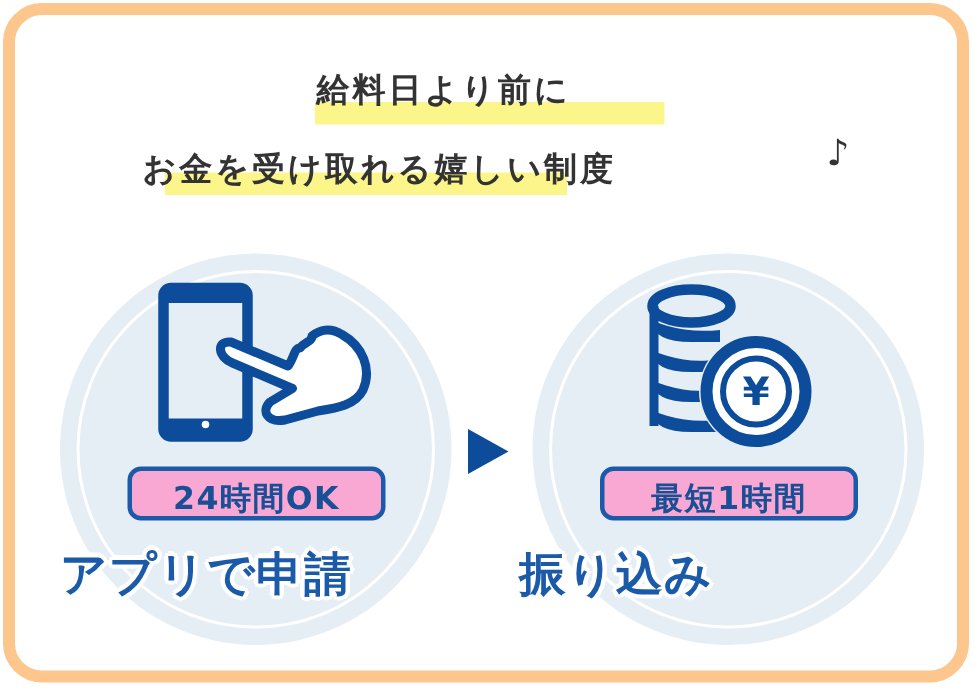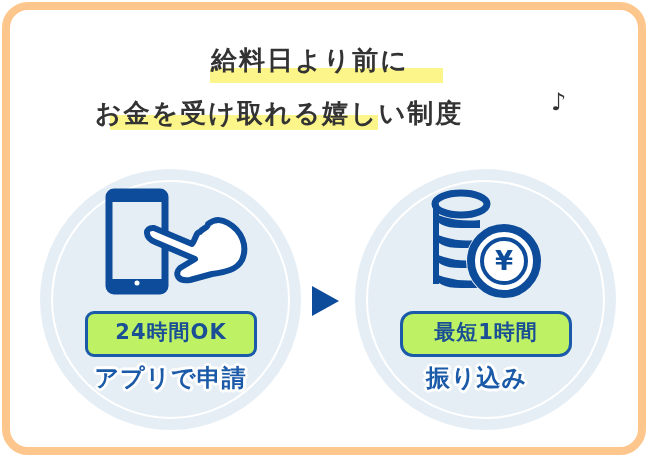--- a/index.html
+++ b/index.html
@@ -6,45 +6,45 @@
     body {
       width: 650px; height: 461px; background: #ffffff; position: relative; overflow: hidden;
       font-family: "DejaVu Sans", "Liberation Sans", sans-serif;
     }
     .frame {
       position: absolute; left: 4px; top: 4px; width: 636px; height: 444px;
       border: 8px solid #fdc68d; border-radius: 26px; box-sizing: border-box; background: #ffffff;
       width: 644px; height: 453px; left: 2px; top: 2px;
     }
     .hl-line {
-      position: absolute; font-weight: bold; color: #333333; font-size: 26px; letter-spacing: 2px;
-      white-space: nowrap; line-height: 34px;
+      position: absolute; font-weight: bold; color: #333333; font-size: 22px; letter-spacing: 2px;
+      white-space: nowrap; line-height: 34px; font-family: Liberation Serif, serif;
     }
     .hl-mark {
       position: absolute; background: #fcf68a; height: 15px;
     }
     .note { position: absolute; color: #333; font-size: 24px; font-weight: bold; }
 
     .circle {
       position: absolute; width: 261px; height: 261px; border-radius: 50%;
       background: #e6eef5;
     }
     .circle::after {
       content: ""; position: absolute; left: 11px; top: 11px; right: 11px; bottom: 11px;
       border-radius: 50%; border: 2px solid #ffffff;
     }
     .icon-svg { position: absolute; }
     .badge {
-      position: absolute; height: 46px; box-sizing: border-box;
-      background: #bef264; border: 3px solid #1a5aa8; border-radius: 9px;
+      position: absolute; height: 36px; box-sizing: border-box;
+      background: #f9a8d4; border: 3px solid #1a5aa8; border-radius: 9px;
       color: #1a4f95; font-weight: bold; font-size: 21px; line-height: 36px; text-align: center;
       letter-spacing: 1px;
     }
     .caption {
-      position: absolute; text-align: center; font-weight: bold; font-size: 24px; color: #1a5aa8;
+      position: absolute; font-weight: bold; font-size: 31px; color: #1a5aa8;
       letter-spacing: 1px; white-space: nowrap;
       -webkit-text-stroke: 0px;
       text-shadow:
         2px 0 0 #fff, -2px 0 0 #fff, 0 2px 0 #fff, 0 -2px 0 #fff,
         2px 2px 0 #fff, -2px -2px 0 #fff, 2px -2px 0 #fff, -2px 2px 0 #fff,
         3px 0 0 #fff, -3px 0 0 #fff, 0 3px 0 #fff, 0 -3px 0 #fff;
     }
     .arrow {
       position: absolute; left: 312px; top: 286px; width: 0; height: 0;
       border-top: 15px solid transparent; border-bottom: 15px solid transparent;
@@ -85,14 +85,14 @@
   <path d="M7 48 Q7 62 33 62 L46 62 L46 54 Q33 56 16 51 Z" fill="#0d4c9a"></path>
   <path d="M7 68 Q7 82 33 82 L44 82 L44 74 Q33 76 16 71 Z" fill="#0d4c9a"></path>
   <path d="M7 88 Q7 102 33 102 L50 102 L50 94 Q33 96 16 91 Z" fill="#0d4c9a"></path>
   <rect x="5" y="18" width="6" height="80" fill="#0d4c9a"></rect>
 
   <circle cx="76" cy="75" r="38" fill="#e6eef5"></circle>
   <circle cx="76" cy="75" r="33" fill="#ffffff" stroke="#0d4c9a" stroke-width="8"></circle>
   <circle cx="76" cy="75" r="22" fill="none" stroke="#0d4c9a" stroke-width="4"></circle>
   <text x="76" y="84" text-anchor="middle" font-family="DejaVu Sans, sans-serif" font-weight="bold" font-size="26" fill="#0d4c9a">¥</text>
 </svg>
-<div class="badge" style="left:400px; top:311px; width:172px;border-radius:13px;">最短1時間</div>
+<div class="badge" style="left:400px; top:311px; width:172px;">最短1時間</div>
 <div class="caption" style="left:346px; top:362px; width:261px;">振り込み</div>
 
 </body></html>

